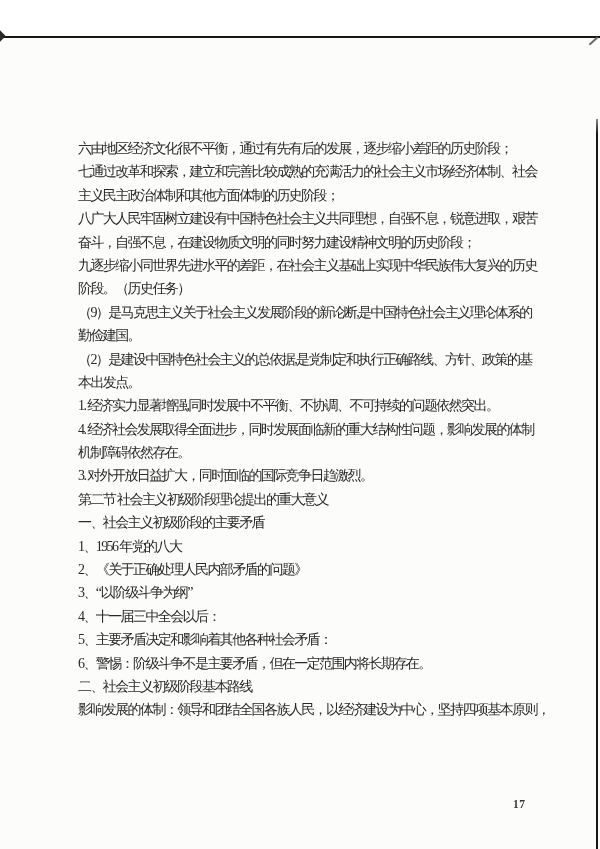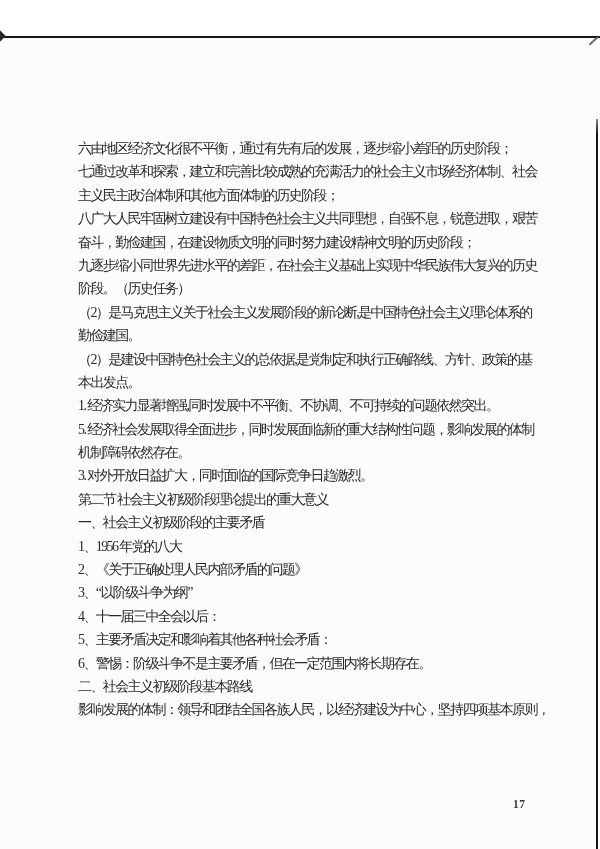--- a/index.html
+++ b/index.html
@@ -85,29 +85,29 @@
   <div class="edge-bottom"></div>
   <div class="edge-right"></div>
   <div class="corner-tl"></div>
   <div class="corner-tr"></div>
 
   <div class="textblock">
     <div class="line">六由地区经济文化很不平衡，通过有先有后的发展，逐步缩小差距的历史阶段；</div>
     <div class="line">七通过改革和探索，建立和完善比较成熟的充满活力的社会主义市场经济体制、社会</div>
     <div class="line">主义民主政治体制和其他方面体制的历史阶段；</div>
     <div class="line">八广大人民牢固树立建设有中国特色社会主义共同理想，自强不息，锐意进取，艰苦</div>
-    <div class="line">奋斗，勤俭建国，在建设物质文明的同时努力建设精神文明的历史阶段；</div>
+    <div class="line">奋斗，自强不息，在建设物质文明的同时努力建设精神文明的历史阶段；</div>
     <div class="line">九逐步缩小同世界先进水平的差距，在社会主义基础上实现中华民族伟大复兴的历史</div>
     <div class="line">阶段。（历史任务）</div>
-    <div class="line">（2）是马克思主义关于社会主义发展阶段的新论断,是中国特色社会主义理论体系的</div>
+    <div class="line">（9）是马克思主义关于社会主义发展阶段的新论断,是中国特色社会主义理论体系的</div>
     <div class="line">勤俭建国。</div>
     <div class="line">（2）是建设中国特色社会主义的总依据,是党制定和执行正确路线、方针、政策的基</div>
     <div class="line">本出发点。</div>
     <div class="line">1. 经济实力显著增强,同时发展中不平衡、不协调、不可持续的问题依然突出。</div>
-    <div class="line">5. 经济社会发展取得全面进步，同时发展面临新的重大结构性问题，影响发展的体制</div>
+    <div class="line">4. 经济社会发展取得全面进步，同时发展面临新的重大结构性问题，影响发展的体制</div>
     <div class="line">机制障碍依然存在。</div>
     <div class="line">3. 对外开放日益扩大，同时面临的国际竞争日趋激烈。</div>
     <div class="line">第二节 社会主义初级阶段理论提出的重大意义</div>
     <div class="line">一、社会主义初级阶段的主要矛盾</div>
     <div class="line">1、1956 年党的八大</div>
     <div class="line">2、《关于正确处理人民内部矛盾的问题》</div>
     <div class="line">3、“以阶级斗争为纲”</div>
     <div class="line">4、十一届三中全会以后：</div>
     <div class="line">5、主要矛盾决定和影响着其他各种社会矛盾：</div>
     <div class="line">6、警惕：阶级斗争不是主要矛盾，但在一定范围内将长期存在。</div>

